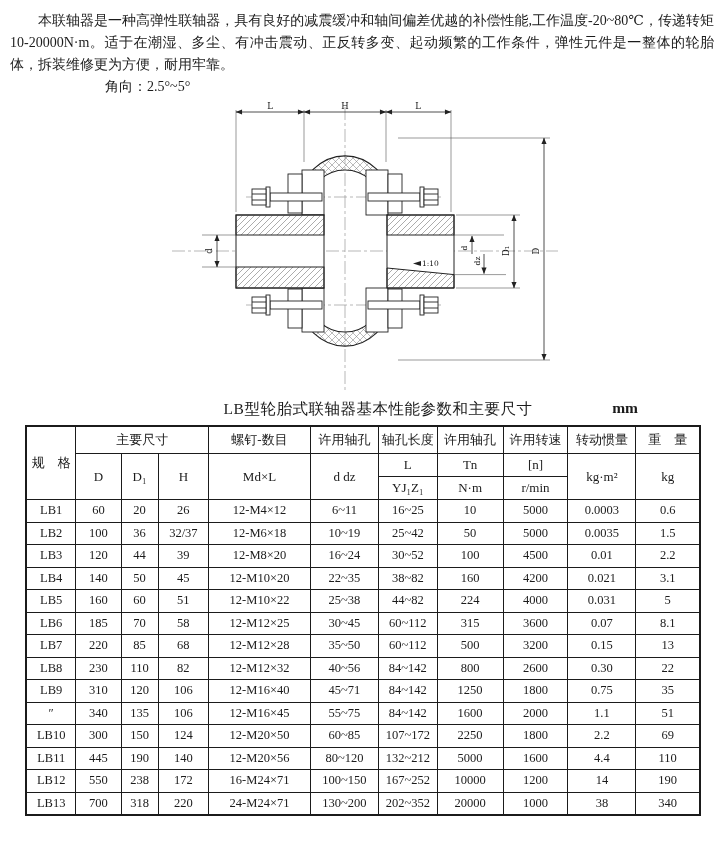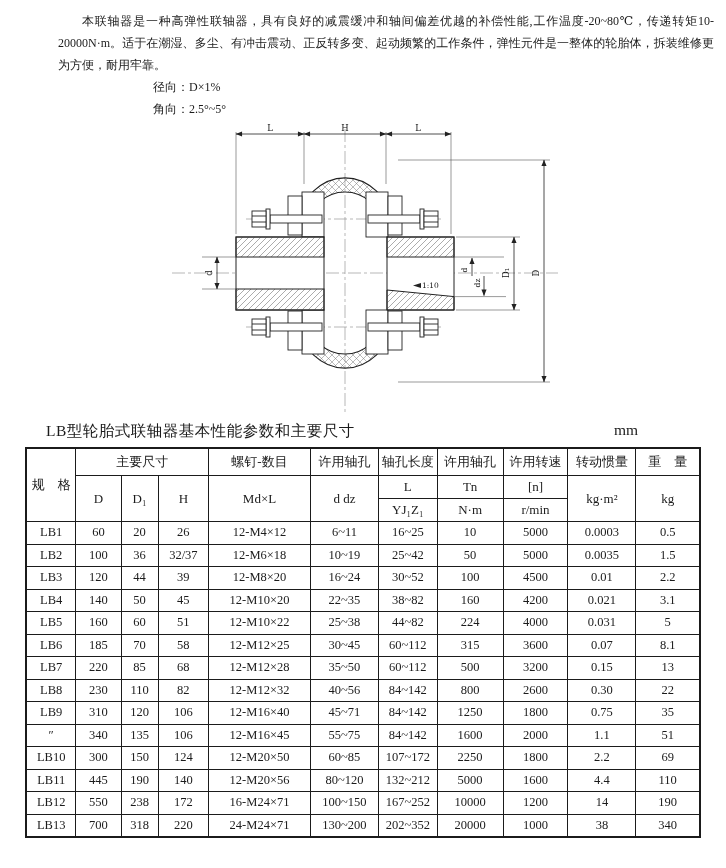--- a/index.html
+++ b/index.html
@@ -1,28 +1,28 @@
 <!DOCTYPE html>
 <html><head>
 <meta charset="utf-8">
 <style>
   html,body{margin:0;padding:0;background:#fff;}
   .page{
     position:relative;width:726px;height:868px;background:#fff;
     font-family:"Liberation Serif","DejaVu Serif",serif;color:#1b1b1b;overflow:hidden;
   }
-  .text-block{padding:10px 12px 0 10px;font-size:12px;line-height:22px;margin-left:48px;}
+  .text-block{padding:10px 12px 0 10px;font-size:14px;line-height:22px;}
   .text-block p{margin:0;text-align:justify;}
   p.indent{text-indent:2em;}
   p.comp-l1{margin-left:28px;}
   p.comp-l2{margin-left:95px;}
   svg.drawing{display:block;margin:4px 0 0 164px;}
   .title-row{position:relative;height:20px;margin-top:2px;font-size:15.5px;}
-  .title-row .ttl{display:block;padding-left:30px;letter-spacing:0.5px;margin-left:16px;}
-  .title-row .unit{position:absolute;right:88px;top:0;}
+  .title-row .ttl{display:block;text-align:center;padding-left:30px;letter-spacing:0.5px;}
+  .title-row .unit{position:absolute;right:88px;top:0;font-weight:bold;}
   table.spec{
     border-collapse:collapse;margin:6px 0 0 25px;width:676px;
     font-size:12.5px;table-layout:fixed;border:2px solid #1b1b1b;
   }
   table.spec th,table.spec td{
     border:1px solid #1b1b1b;text-align:center;vertical-align:middle;
     padding:1px 2px;font-weight:normal;white-space:nowrap;overflow:hidden;
   }
   table.spec thead th{font-size:13px;}
   table.spec thead tr.r1 th{height:24px;}
@@ -30,21 +30,20 @@
   table.spec tbody td{height:19.5px;}
   text{fill:#111;font-family:"DejaVu Serif","Liberation Serif",serif;}
 </style>
 </head>
 <body>
 
 <div class="page">
 
   <div class="text-block">
     <p class="indent">本联轴器是一种高弹性联轴器，具有良好的减震缓冲和轴间偏差优越的补偿性能,工作温度-20~80℃，传递转矩10-20000N·m。适于在潮湿、多尘、有冲击震动、正反转多变、起动频繁的工作条件，弹性元件是一整体的轮胎体，拆装维修更为方便，耐用牢靠。</p>
-    <p class="comp-l2">径向：D×1%</p>
     <p class="comp-l2">角向：2.5°~5°</p>
   </div>
 
   <svg class="drawing" width="500" height="295" viewBox="0 0 500 295">
     <defs>
       <marker id="arr" viewBox="0 0 10 10" refX="9.5" refY="5" markerWidth="10" markerHeight="8" orient="auto-start-reverse">
         <path d="M0,1 L10,5 L0,9 z" fill="#222"></path>
       </marker>
       <pattern id="hx" width="7" height="7" patternUnits="userSpaceOnUse">
         <path d="M0,0 L7,7 M7,0 L0,7" stroke="#777" stroke-width="0.5"></path>
@@ -217,21 +216,21 @@
           <td>LB1</td>
           <td>60</td>
           <td>20</td>
           <td>26</td>
           <td>12-M4×12</td>
           <td>6~11</td>
           <td>16~25</td>
           <td>10</td>
           <td>5000</td>
           <td>0.0003</td>
-          <td>0.5</td>
+          <td>0.6</td>
         </tr>
         <tr>
           <td>LB2</td>
           <td>100</td>
           <td>36</td>
           <td>32/37</td>
           <td>12-M6×18</td>
           <td>10~19</td>
           <td>25~42</td>
           <td>50</td>

